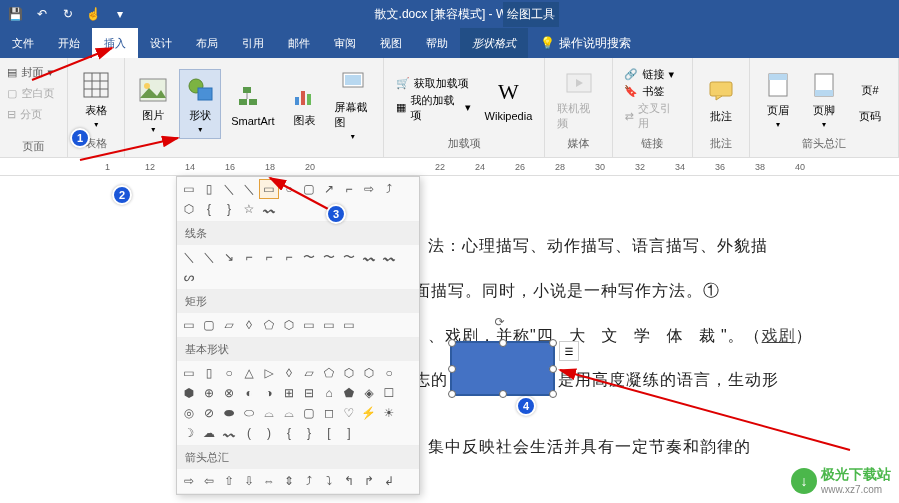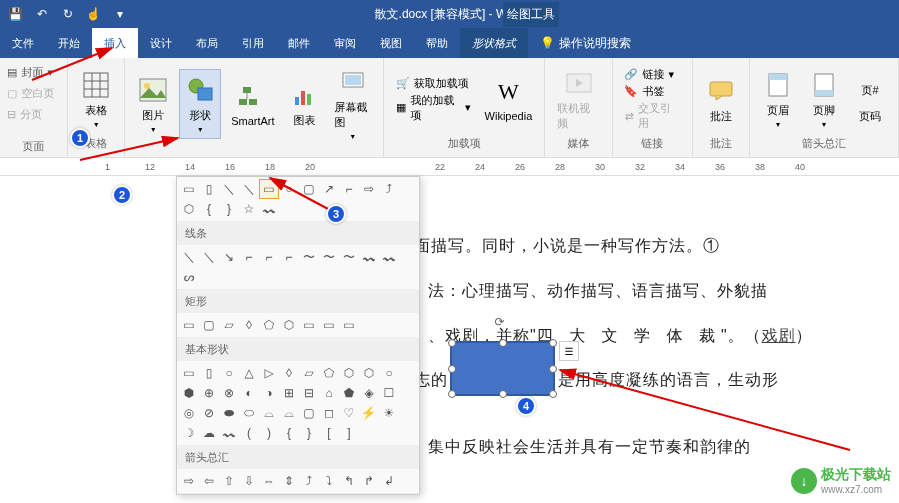--- a/index.html
+++ b/index.html
@@ -394,22 +394,22 @@
           <div class="shape-cell">↰</div>
           <div class="shape-cell">↱</div>
           <div class="shape-cell">↲</div>
 
       </div>
     </div>
 
   </div>
 
   <div class="doc-text">
+    <div>法：心理描写、动作描写、语言描写、外貌描</div>
     <div style="margin-left:-14px;">面描写。同时，小说是一种写作方法。①</div>
-    <div>法：心理描写、动作描写、语言描写、外貌描</div>
     <div>
       <span>、戏剧，并称"</span><span style="letter-spacing:6px;">四 大 文 学 体 裁</span><span>"。（</span><span class="link">戏剧</span><span>）</span>
     </div>
     <div><span style="margin-left:-14px;">志的</span><span style="margin-left:110px;">是用</span><span>高度凝练的语言，生动形</span></div>
     <div style="margin-top:22px;">集中反映社会生活并具有一定节奏和韵律的</div>
   </div>
 
   <div class="inserted-shape">
     <div class="rotate-handle">⟳</div>
     <div class="layout-btn">☰</div>

